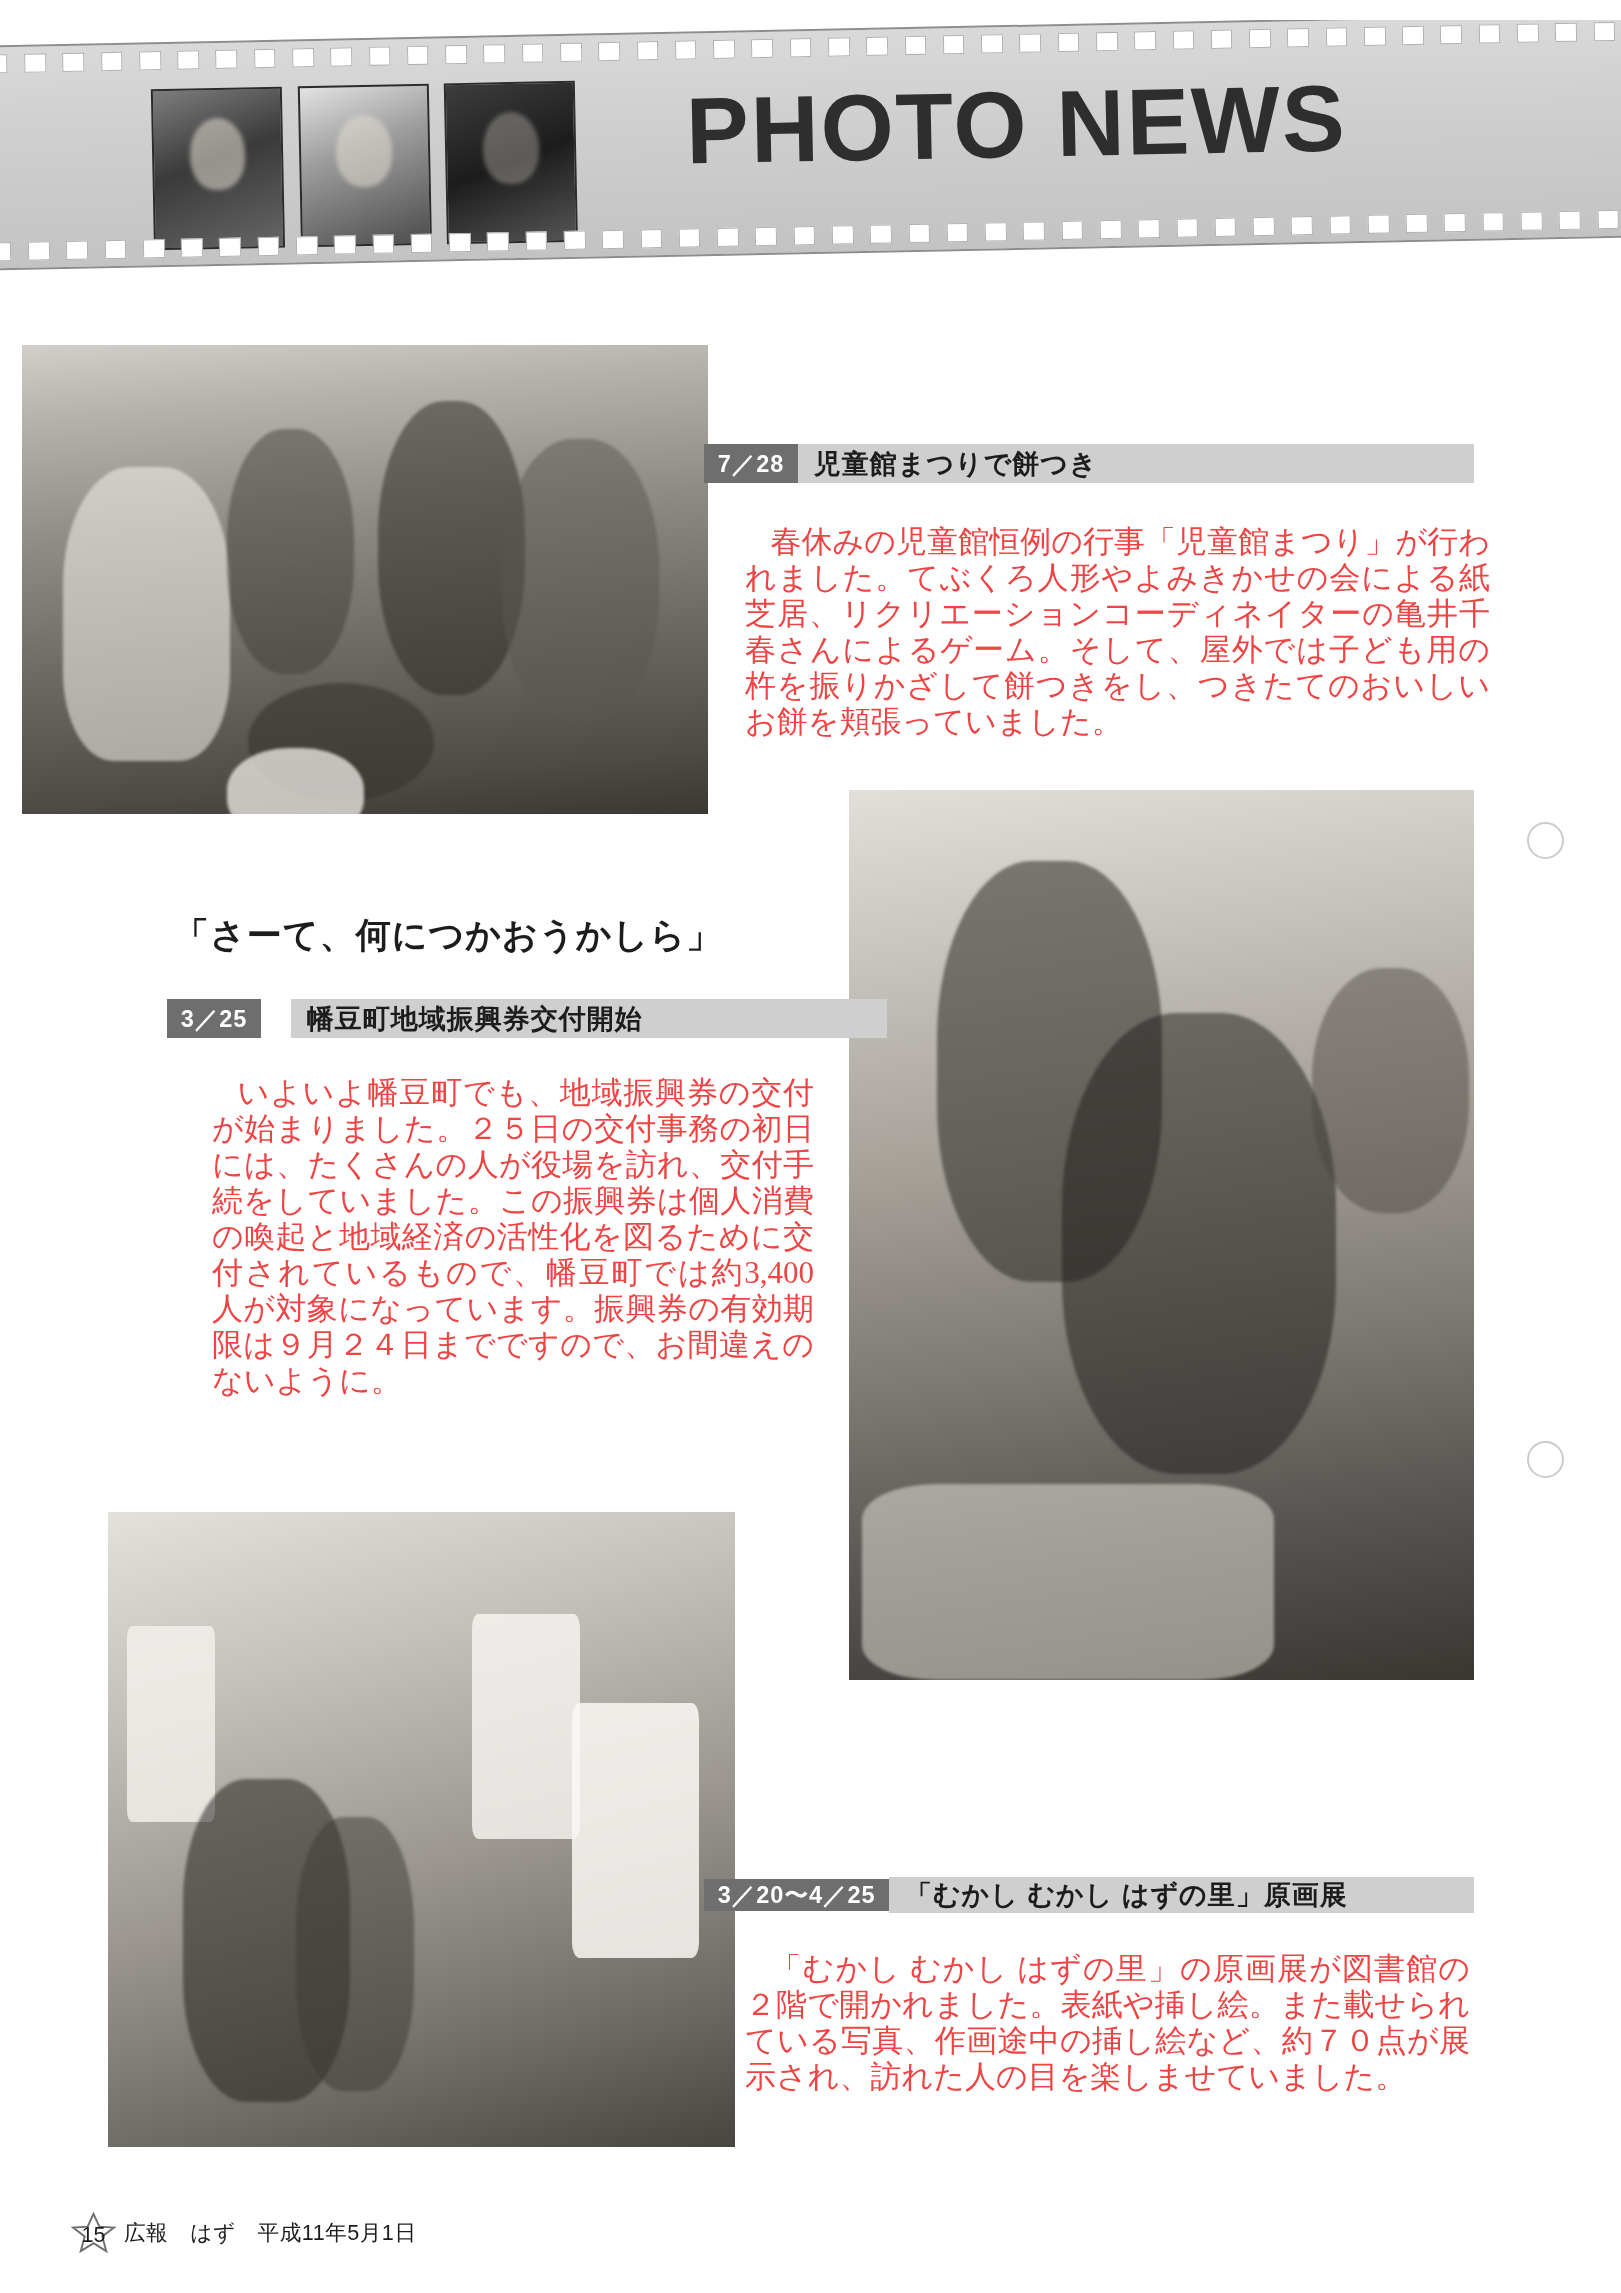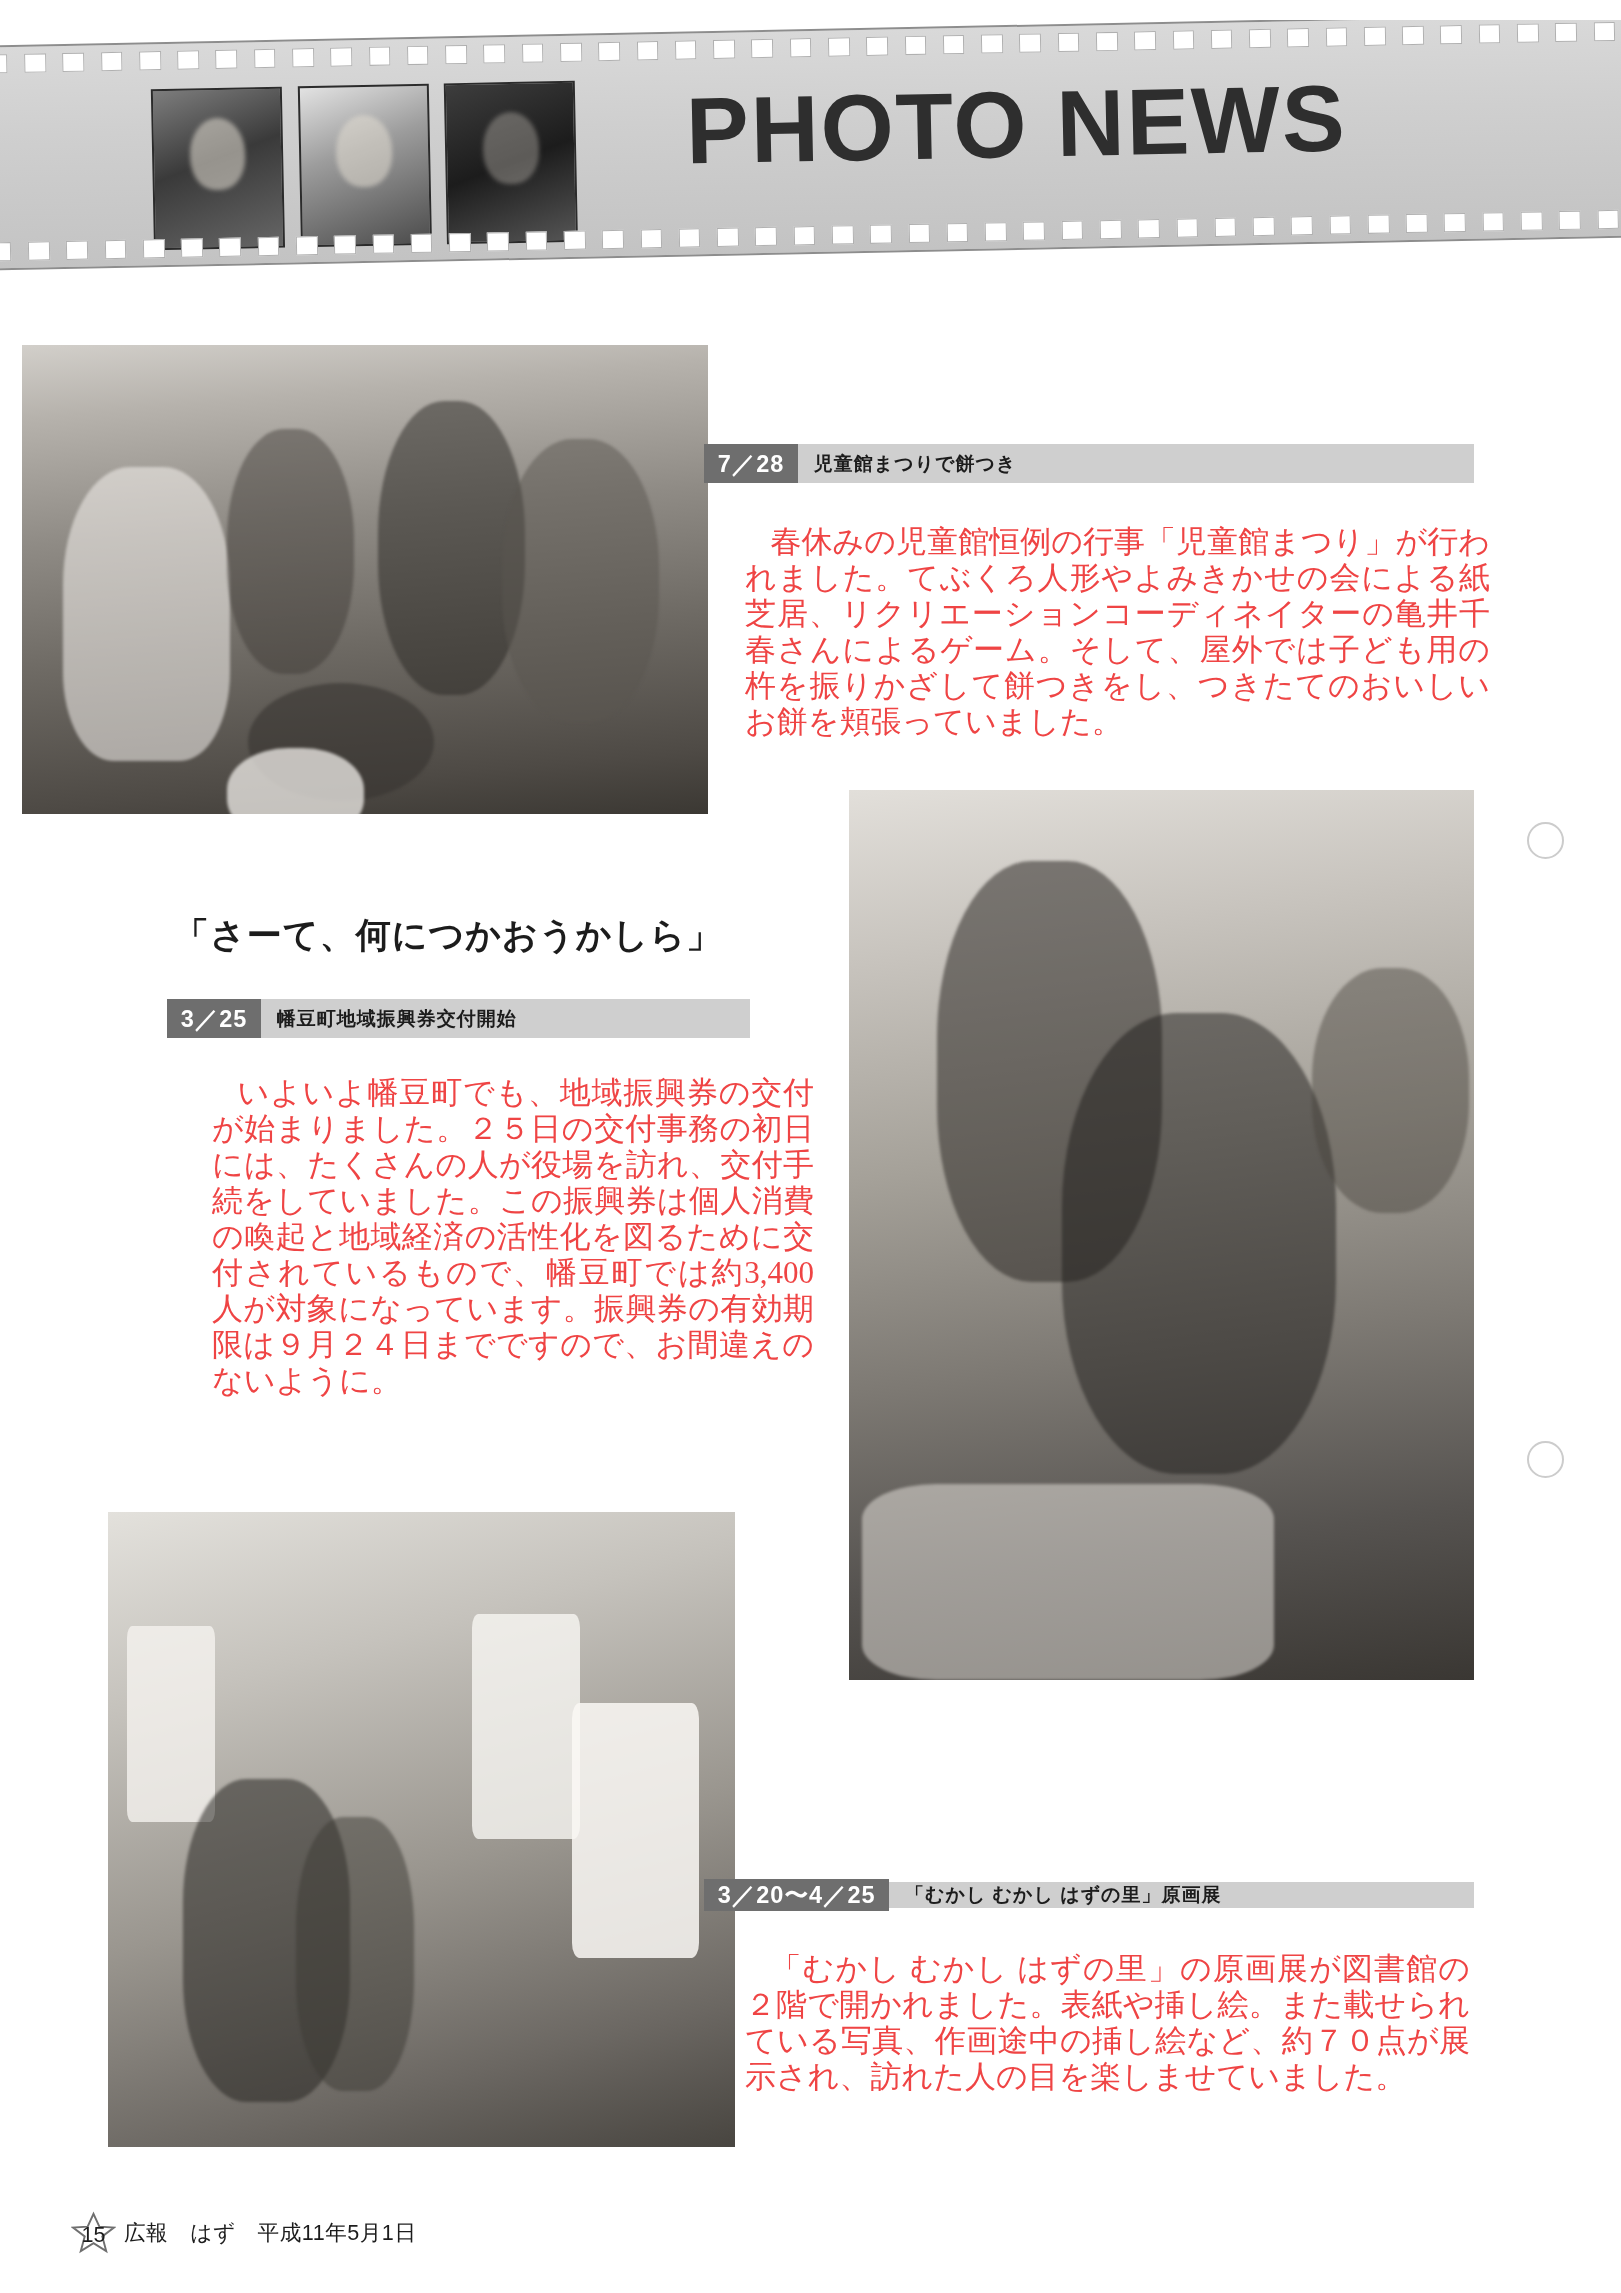--- a/index.html
+++ b/index.html
@@ -164,21 +164,21 @@
     display: flex;
     align-items: center;
     letter-spacing: 1px;
     white-space: nowrap;
   }
   .subbar .desc {
     background: #cfcfcf;
     color: #1c1c1c;
     font-family: "Liberation Sans", sans-serif;
     font-weight: bold;
-    font-size: 19px;
+    font-size: 27px;
     padding: 0 15.7px 0 15.7px;
     display: flex;
     align-items: center;
     letter-spacing: 1px;
     white-space: nowrap;
     flex: 1 1 auto;
   }
   .body-text {
     position: absolute;
     font-family: "Liberation Serif", serif;
@@ -359,21 +359,21 @@
 
   <div class="photo" id="photo-coupon">
     <div class="ph-base" style="background:linear-gradient(172deg,#e2dfda 0%,#c7c3bd 18%,#a5a199 40%,#7d7973 62%,#565350 82%,#3a3733 100%);"></div>
     <div class="ph-shape" style="left:14%;top:8%;width:225px;height:421px;background:rgba(45,42,38,0.55);border-radius:42%;"></div>
     <div class="ph-shape" style="left:34%;top:25%;width:274px;height:461px;background:rgba(30,28,25,0.5);border-radius:42%;"></div>
     <div class="ph-shape" style="left:74%;top:20%;width:157px;height:245px;background:rgba(70,66,60,0.45);border-radius:45%;"></div>
     <div class="ph-shape" style="left:2%;top:78%;width:412px;height:196px;background:rgba(235,232,226,0.5);border-radius:18%;"></div>
   </div>
 
   <div class="headline" style="left:174px; top:912px;">「さーて、何につかおうかしら」</div>
-  <div class="subbar" style="left:167px; top:999px; width:583px;">
+  <div class="subbar" style="left:167px; top:999px; width:720px;gap:30px;">
     <div class="date">3／25</div>
     <div class="desc">幡豆町地域振興券交付開始</div>
   </div>
   <div class="body-text" style="left:212px; top:1075px; width:602px;">いよいよ幡豆町でも、地域振興券の交付が始まりました。２５日の交付事務の初日には、たくさんの人が役場を訪れ、交付手続をしていました。この振興券は個人消費の喚起と地域経済の活性化を図るために交付されているもので、幡豆町では約3,400人が対象になっています。振興券の有効期限は９月２４日までですので、お間違えのないように。</div>
 
   <div class="photo" id="photo-gallery">
     <div class="ph-base" style="background:linear-gradient(168deg,#eceae5 0%,#d3d0ca 20%,#adа9a2 42%,#837f79 66%,#5a5752 86%,#403d39 100%);"></div>
     <div class="ph-shape" style="left:3%;top:18%;width:88px;height:196px;background:rgba(245,243,239,0.8);border-radius:6%;filter:blur(0.5px);"></div>
     <div class="ph-shape" style="left:58%;top:16%;width:108px;height:225px;background:rgba(248,246,242,0.8);border-radius:6%;filter:blur(0.5px);"></div>
     <div class="ph-shape" style="left:74%;top:30%;width:127px;height:255px;background:rgba(250,248,244,0.85);border-radius:6%;filter:blur(0.5px);"></div>

